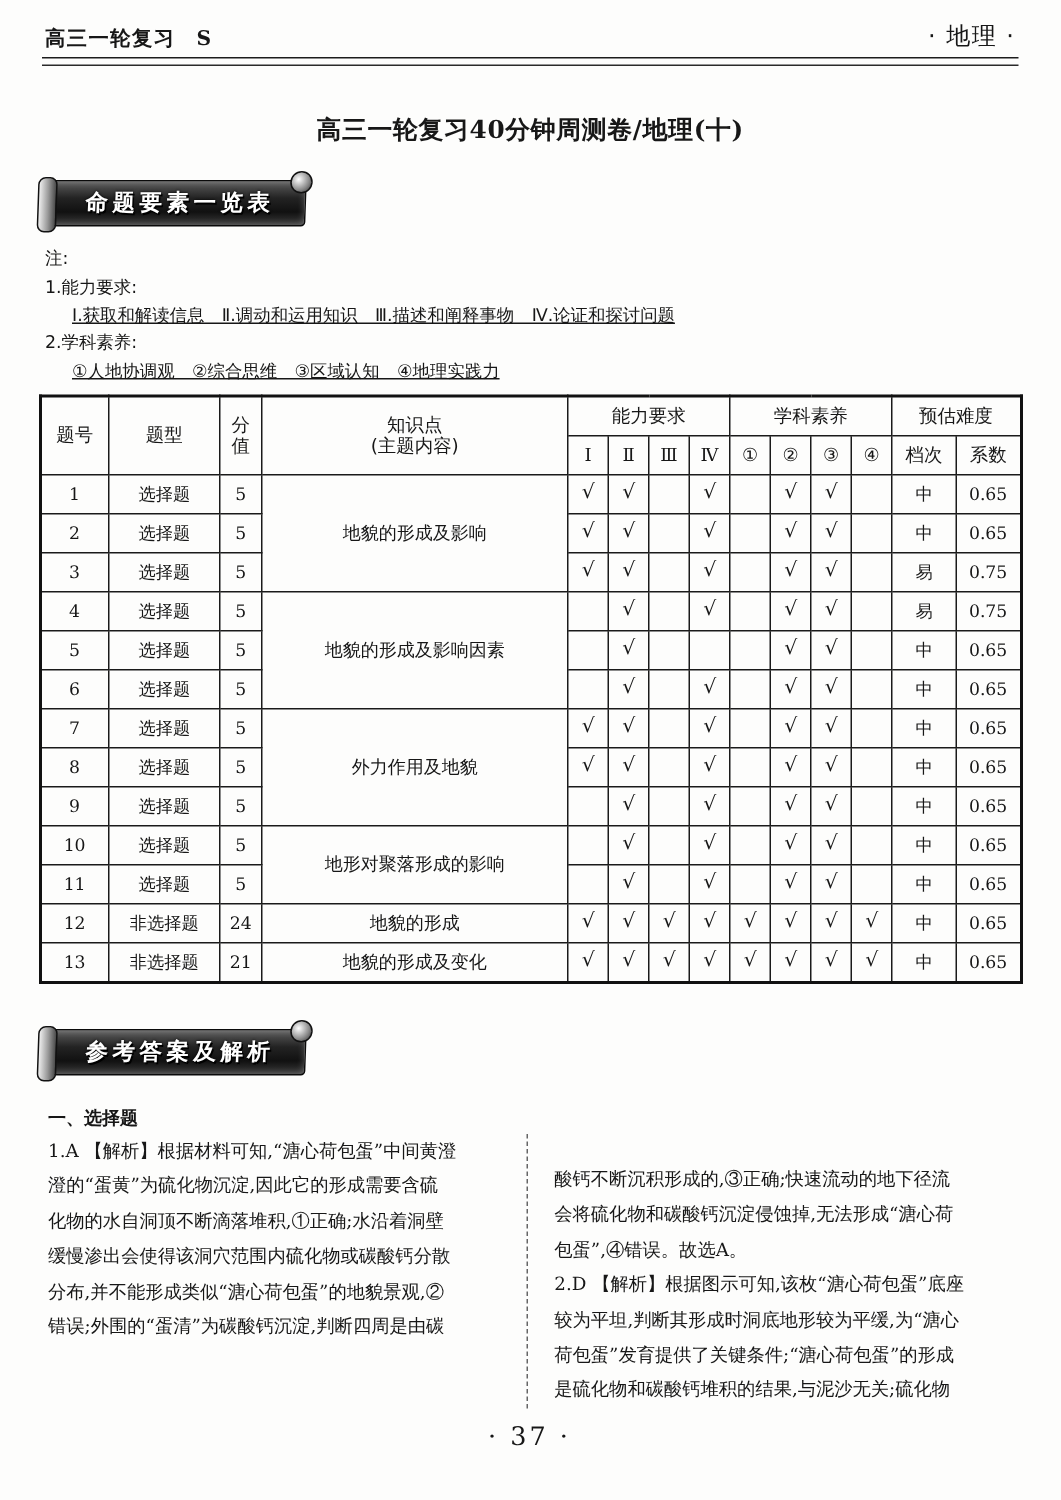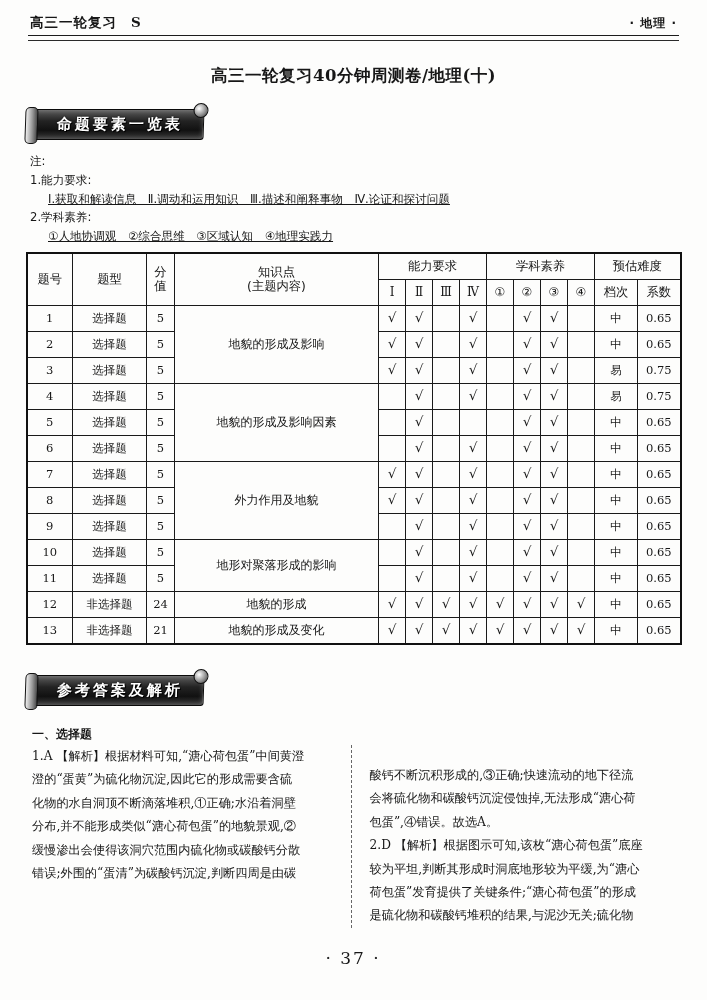--- a/index.html
+++ b/index.html
@@ -20,34 +20,34 @@
 
   
   .runhead{
     display:flex;align-items:flex-end;justify-content:space-between;
     padding:14px 8px 3px 8px;
     font-size:13.5px;
     letter-spacing:1px;
   }
   .runhead .left{font-weight:bold;}
   .runhead .left .scode{margin-left:14px;font-family:"DejaVu Serif","Liberation Serif",serif;}
-  .runhead .right{font-size:12px;font-weight:bold;}
+  .runhead .right{font-size:16px;}
   .rule{
     height:4px;
     border-top:1.6px solid #1c1c1c;
     border-bottom:1px solid #2a2a2a;
     margin:0 6px 0 6px;
   }
 
   
   .doc-title{
     text-align:center;
     font-size:16.5px;
     font-weight:bold;
-    margin-top:24px;
+    margin-top:32px;
     letter-spacing:.5px;
     font-family:"DejaVu Serif","Liberation Serif",serif;
   }
 
   
   .banner-wrap{margin-top:22px;padding-left:8px;}
   .banner{
     position:relative;
     display:inline-block;
     background:linear-gradient(180deg,#5c5c5c 0%,#232323 38%,#111 70%,#3a3a3a 100%);
@@ -422,22 +422,22 @@
     <span class="banner">参考答案及解析</span>
   </div>
 
   <div class="sec-title">一、选择题</div>
 
   <div class="cols">
     <div class="col left" id="col-left">
         <p>1.A 【解析】根据材料可知,“溏心荷包蛋”中间黄澄</p>
         <p>澄的“蛋黄”为硫化物沉淀,因此它的形成需要含硫</p>
         <p>化物的水自洞顶不断滴落堆积,①正确;水沿着洞壁</p>
+        <p>缓慢渗出会使得该洞穴范围内硫化物或碳酸钙分散</p>
         <p>分布,并不能形成类似“溏心荷包蛋”的地貌景观,②</p>
-        <p>缓慢渗出会使得该洞穴范围内硫化物或碳酸钙分散</p>
         <p>错误;外围的“蛋清”为碳酸钙沉淀,判断四周是由碳</p>
       </div>
     <div class="col right" id="col-right">
         <p>酸钙不断沉积形成的,③正确;快速流动的地下径流</p>
         <p>会将硫化物和碳酸钙沉淀侵蚀掉,无法形成“溏心荷</p>
         <p>包蛋”,④错误。故选A。</p>
         <p>2.D 【解析】根据图示可知,该枚“溏心荷包蛋”底座</p>
         <p>较为平坦,判断其形成时洞底地形较为平缓,为“溏心</p>
         <p>荷包蛋”发育提供了关键条件;“溏心荷包蛋”的形成</p>
         <p>是硫化物和碳酸钙堆积的结果,与泥沙无关;硫化物</p>

